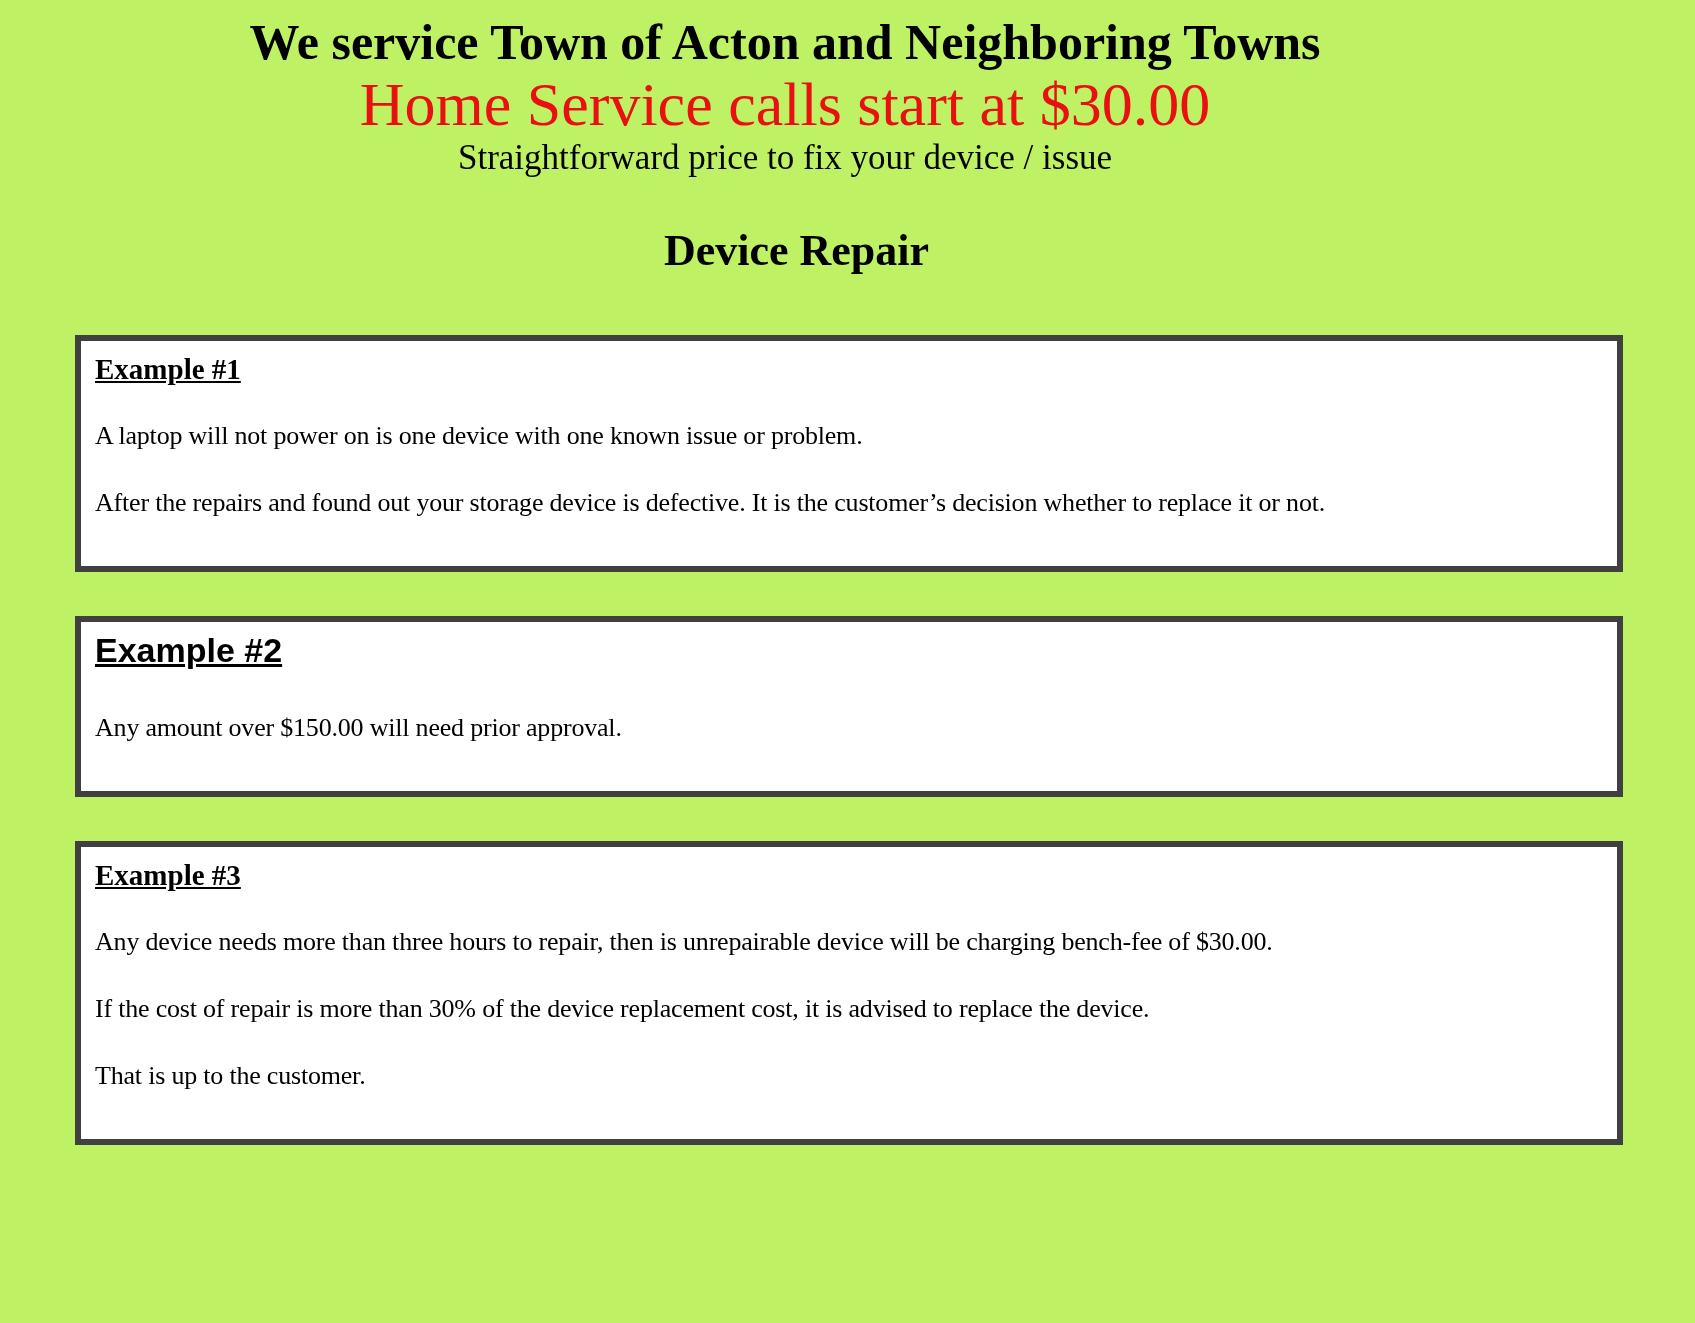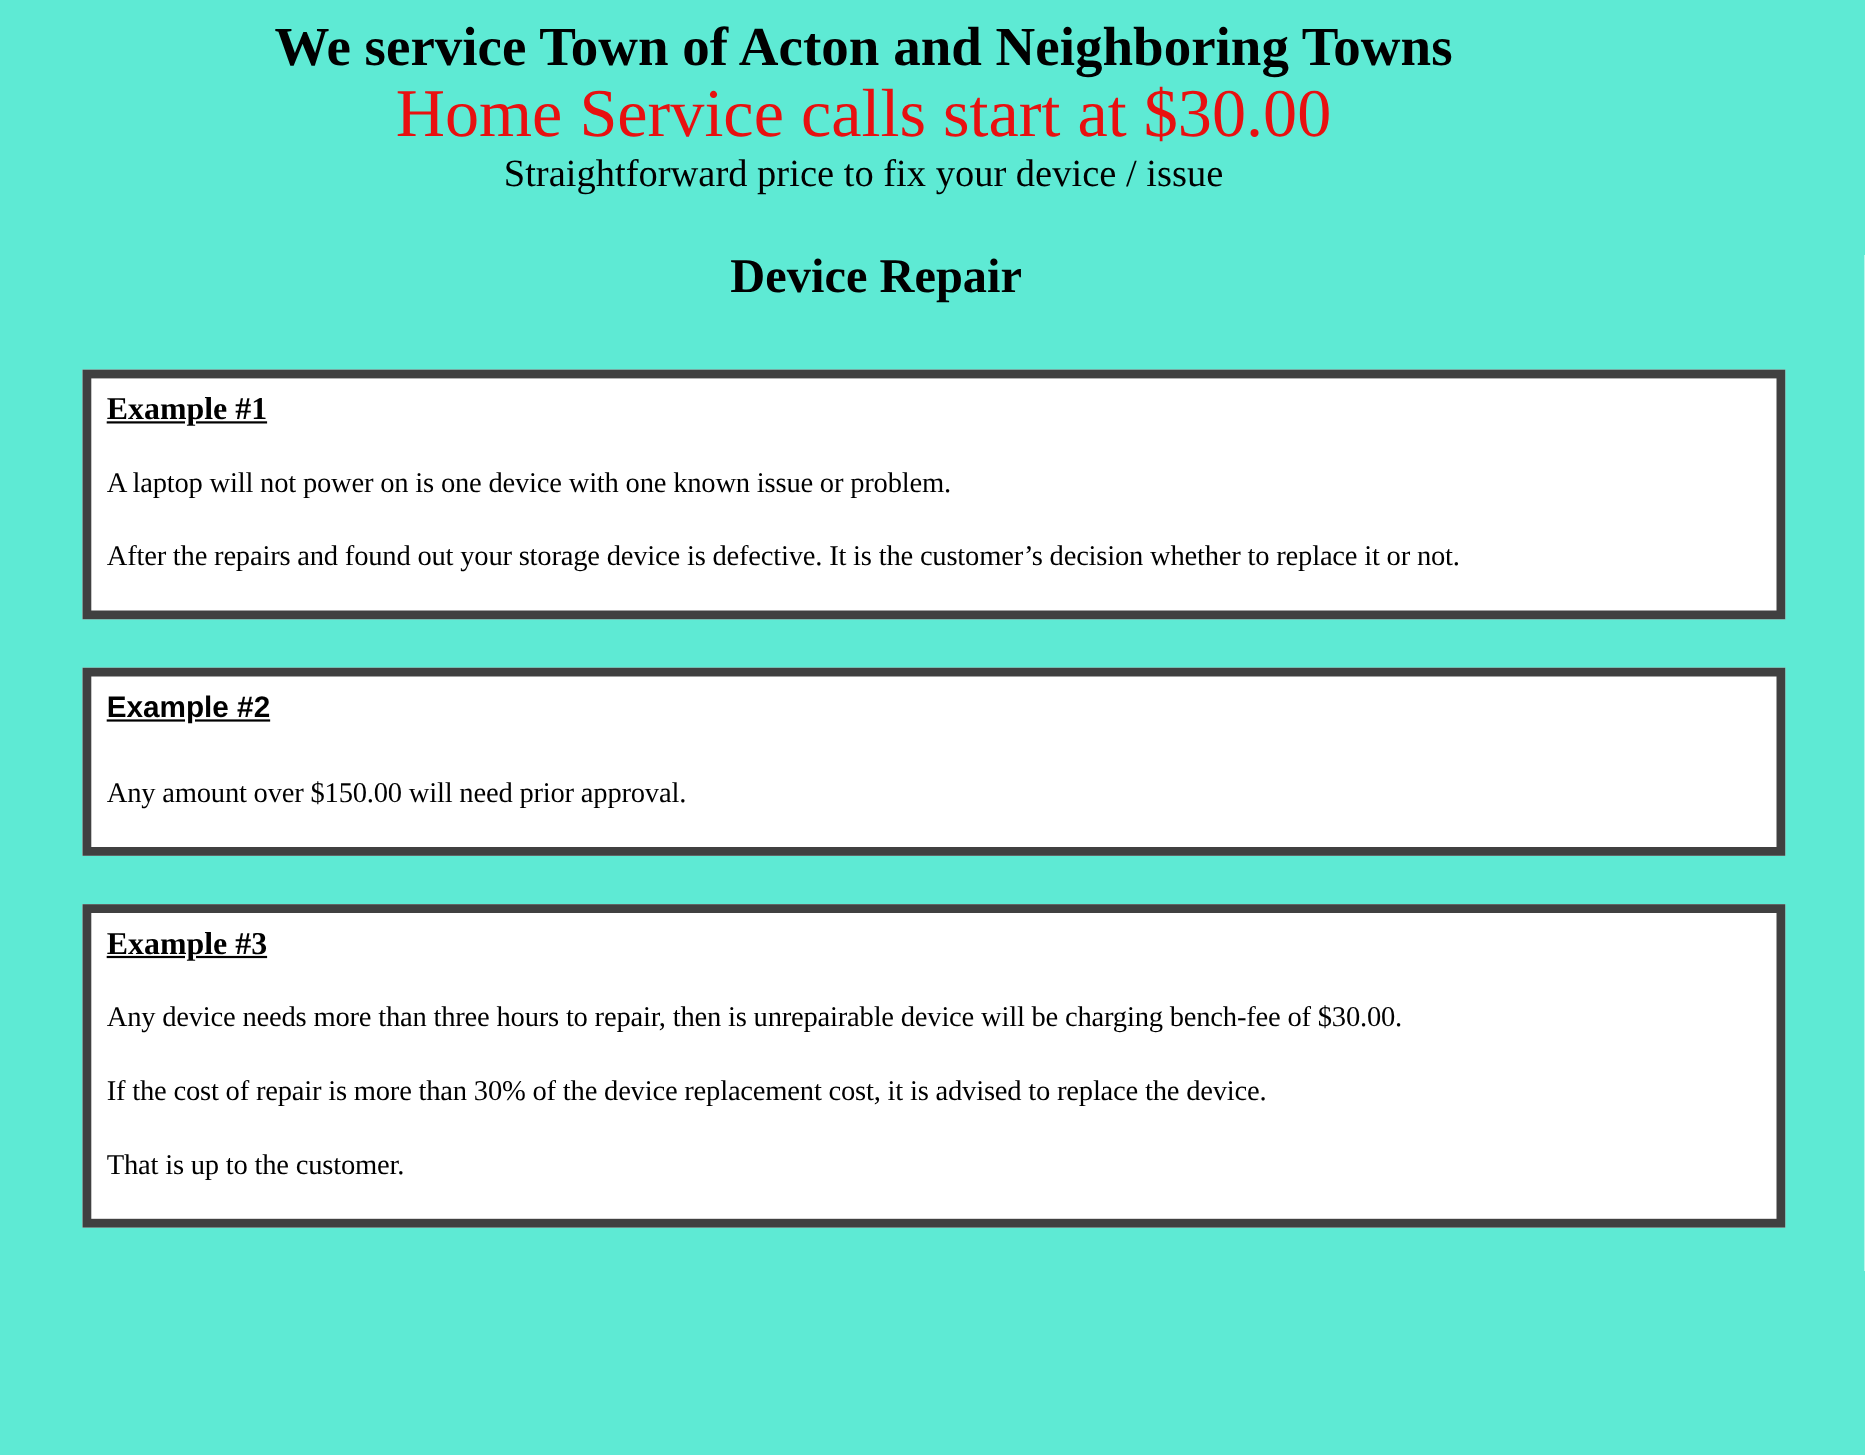--- a/index.html
+++ b/index.html
@@ -4,21 +4,21 @@
 <style>
   html, body {
     margin: 0;
     padding: 0;
     background: #ffffff;
   }
   .page {
     position: relative;
     width: 1695px;
     height: 1323px;
-    background: #5eead4;
+    background: #bef264;
     font-family: "Liberation Serif", "DejaVu Serif", serif;
     color: #000000;
     overflow: hidden;
     box-sizing: border-box;
     padding-top: 10px;
   }
   
   .headings {
     margin-left: 75px;
     width: 1420px;
@@ -52,34 +52,34 @@
     margin-left: 23px;
   }
   
   .content {
     margin-left: 75px;
     width: 1535px;
   }
   .example-box {
     box-sizing: border-box;
     width: 1548px;
-    border: 8px solid #404040;
-    padding: 12px 10px 32px 14px;
+    border: 6px solid #404040;
+    padding: 12px 10px 46px 14px;
     margin-bottom: 44px;
     background: #ffffff;
   }
   .example-label {
     font-size: 29px;
     font-weight: bold;
     text-decoration: underline;
     line-height: 33px;
   }
   .example-label.sans {
     font-family: "Liberation Sans", "DejaVu Sans", sans-serif;
-    font-size: 27px;
+    font-size: 34px;
   }
   .example-box p {
     font-size: 26px;
     line-height: 34px;
     letter-spacing: -0.2px;
     margin: 33px 0 0 0;
   }
   .example-box.box2 p:first-of-type {
     margin-top: 44px;
   }

